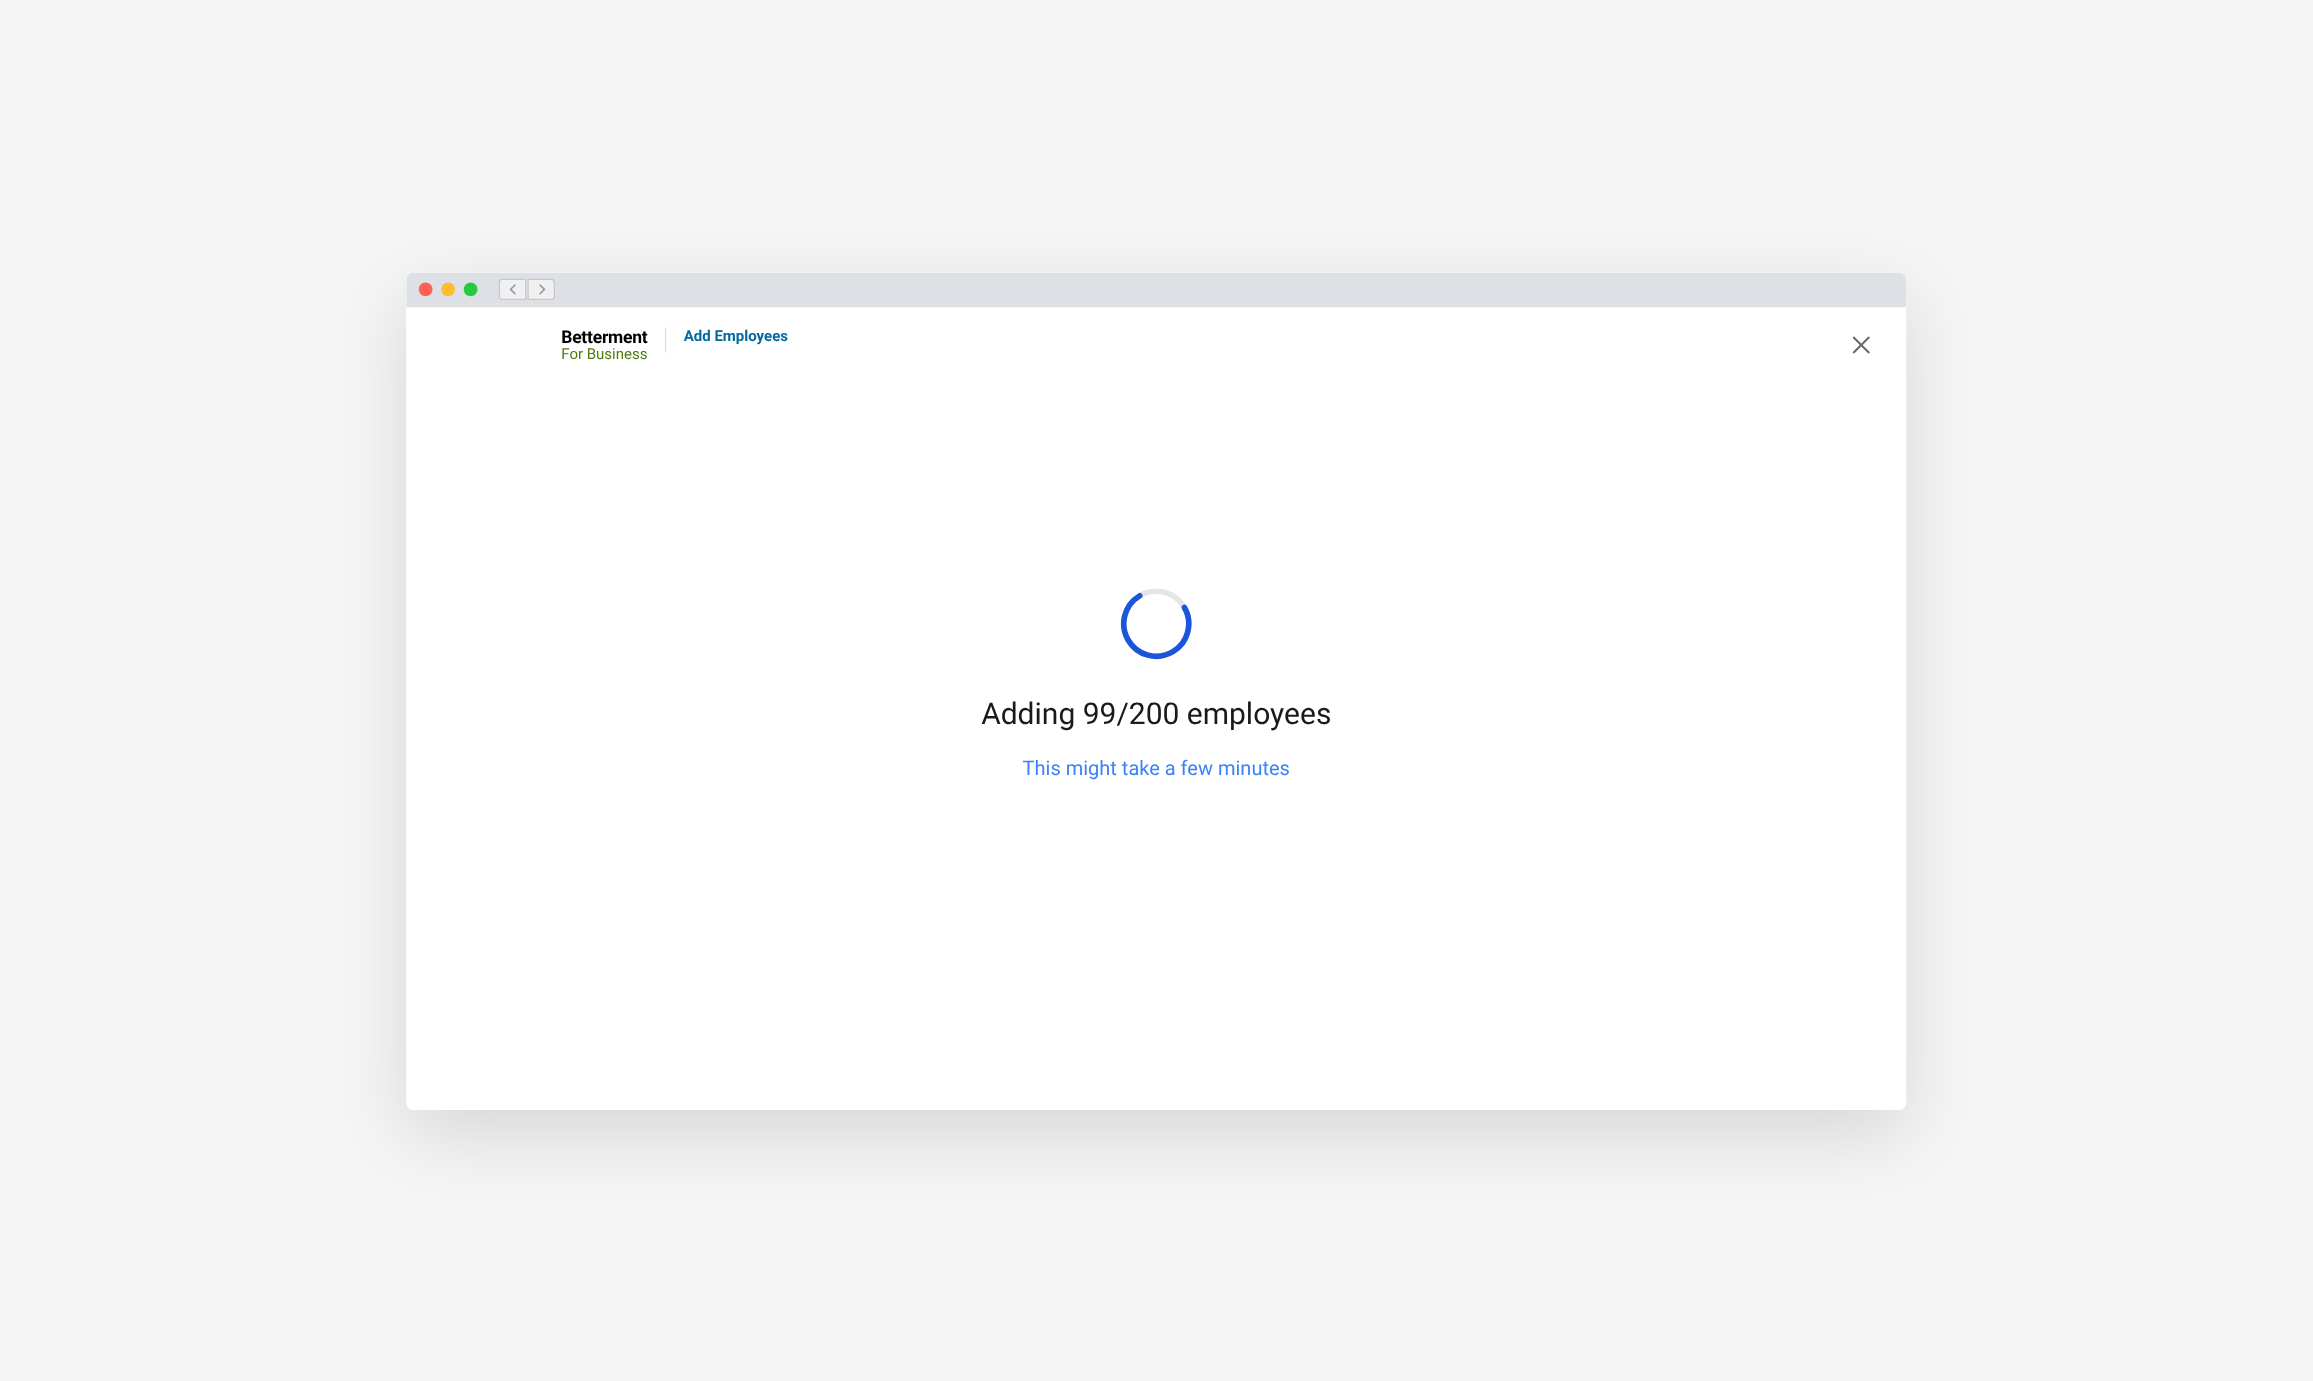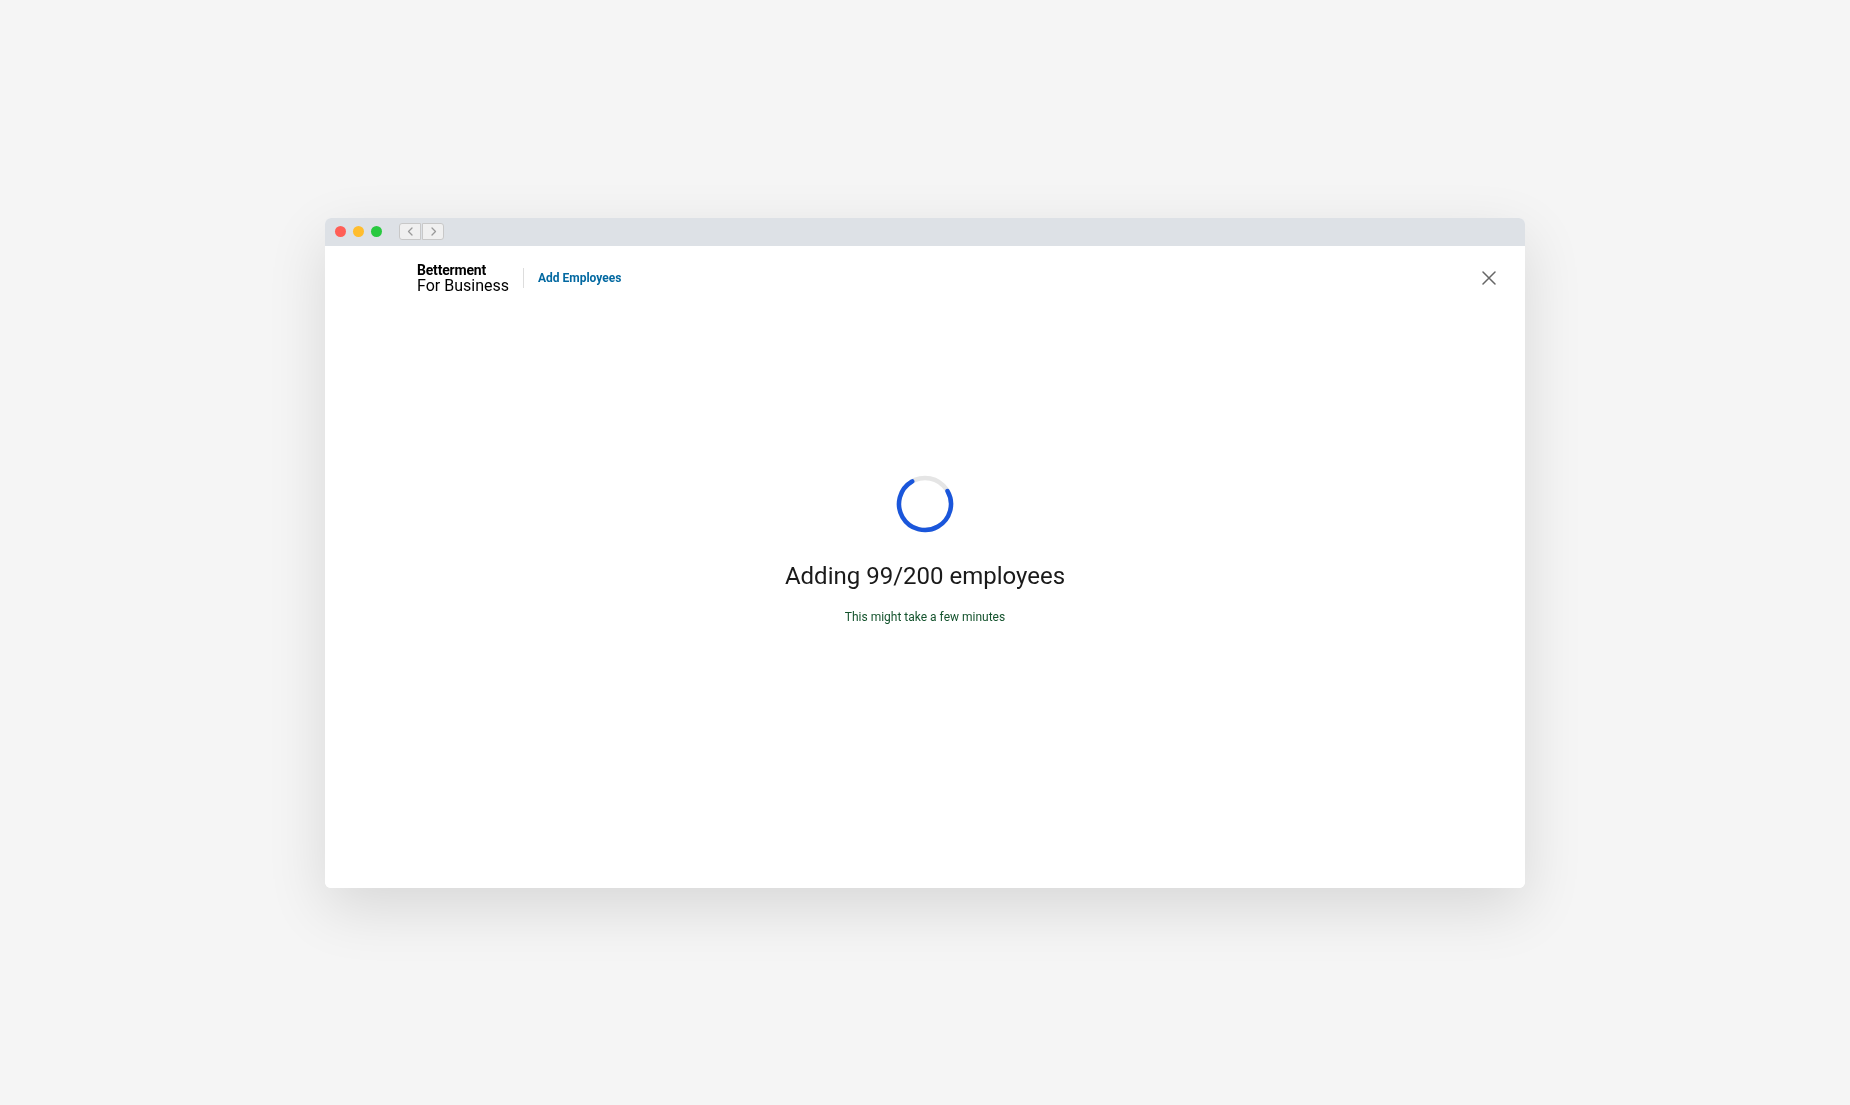--- a/index.html
+++ b/index.html
@@ -82,42 +82,42 @@
     
     .app-content {
       flex: 1;
       background: #fff;
       display: flex;
       flex-direction: column;
     }
     
     .app-header {
       display: flex;
-      align-items: center;
       padding: 16px 24px;
       position: relative;
+      margin-left: 32px;
     }
     
     .logo-block {
       display: flex;
       flex-direction: column;
       padding-left: 68px;
     }
     
     .logo-main {
       font-weight: 700;
       font-size: 14px;
       color: #000;
       letter-spacing: -0.2px;
     }
     
     .logo-sub {
       font-weight: 400;
-      font-size: 16px;
-      color: #000000;
+      font-size: 12px;
+      color: #4d7c0f;
       margin-top: -2px;
     }
     
     .header-divider {
       width: 1px;
       height: 20px;
       background: #ddd;
       margin: 0 14px;
     }
     
@@ -162,22 +162,22 @@
     }
     
     .progress-title {
       font-size: 24px;
       color: #1a1a1a;
       font-weight: 400;
       margin-bottom: 20px;
     }
     
     .progress-subtitle {
-      font-size: 12px;
-      color: #14532d;
+      font-size: 16px;
+      color: #3b82f6;
     }
   </style>
 </head>
 <body>
 
 <div class="browser-window">
   <div class="browser-chrome">
     <div class="traffic-lights">
       <div class="traffic-light traffic-red"></div>
       <div class="traffic-light traffic-yellow"></div>

